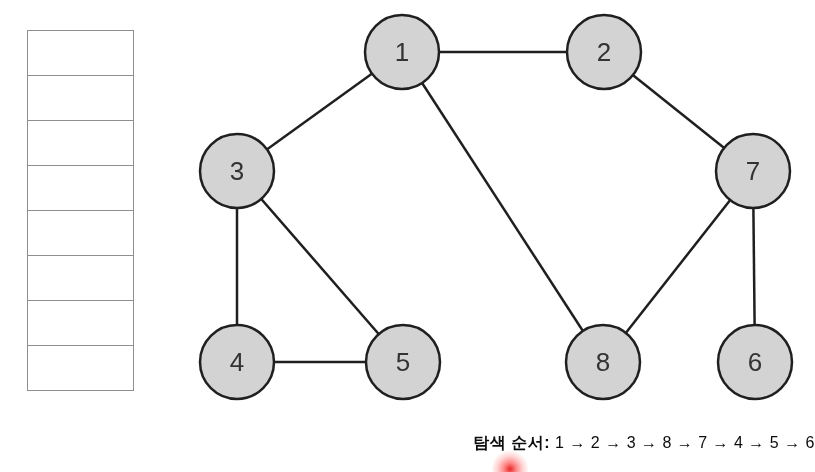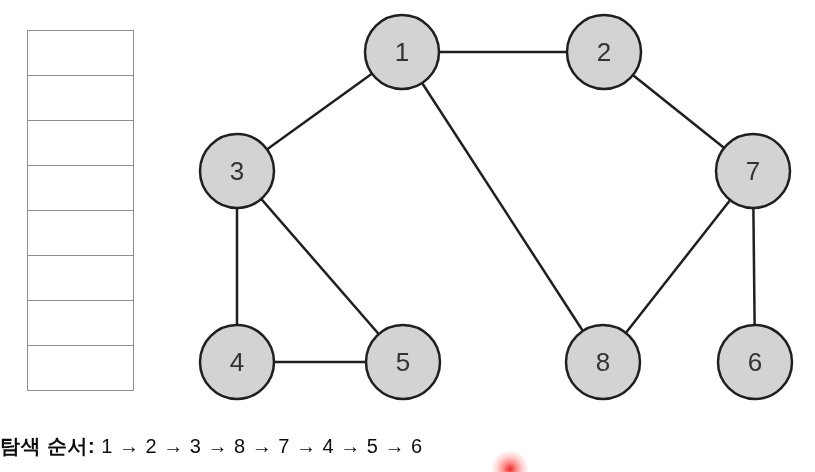--- a/index.html
+++ b/index.html
@@ -37,22 +37,22 @@
   .graph-svg text {
     font-family: "Liberation Sans", "DejaVu Sans", sans-serif;
     font-size: 26px;
   }
   
   .caption {
     position: absolute;
     left: 0;
     top: 433px;
     width: 100%;
-    text-align: left;
-    font-size: 20px;
+    text-align: right;
+    font-size: 16px;
     color: #0d0d0d;
     letter-spacing: 0.5px;
     white-space: nowrap;
   }
   .caption .bold { font-weight: bold; }
   
   .laser {
     position: absolute;
     width: 36px;
     height: 36px;

